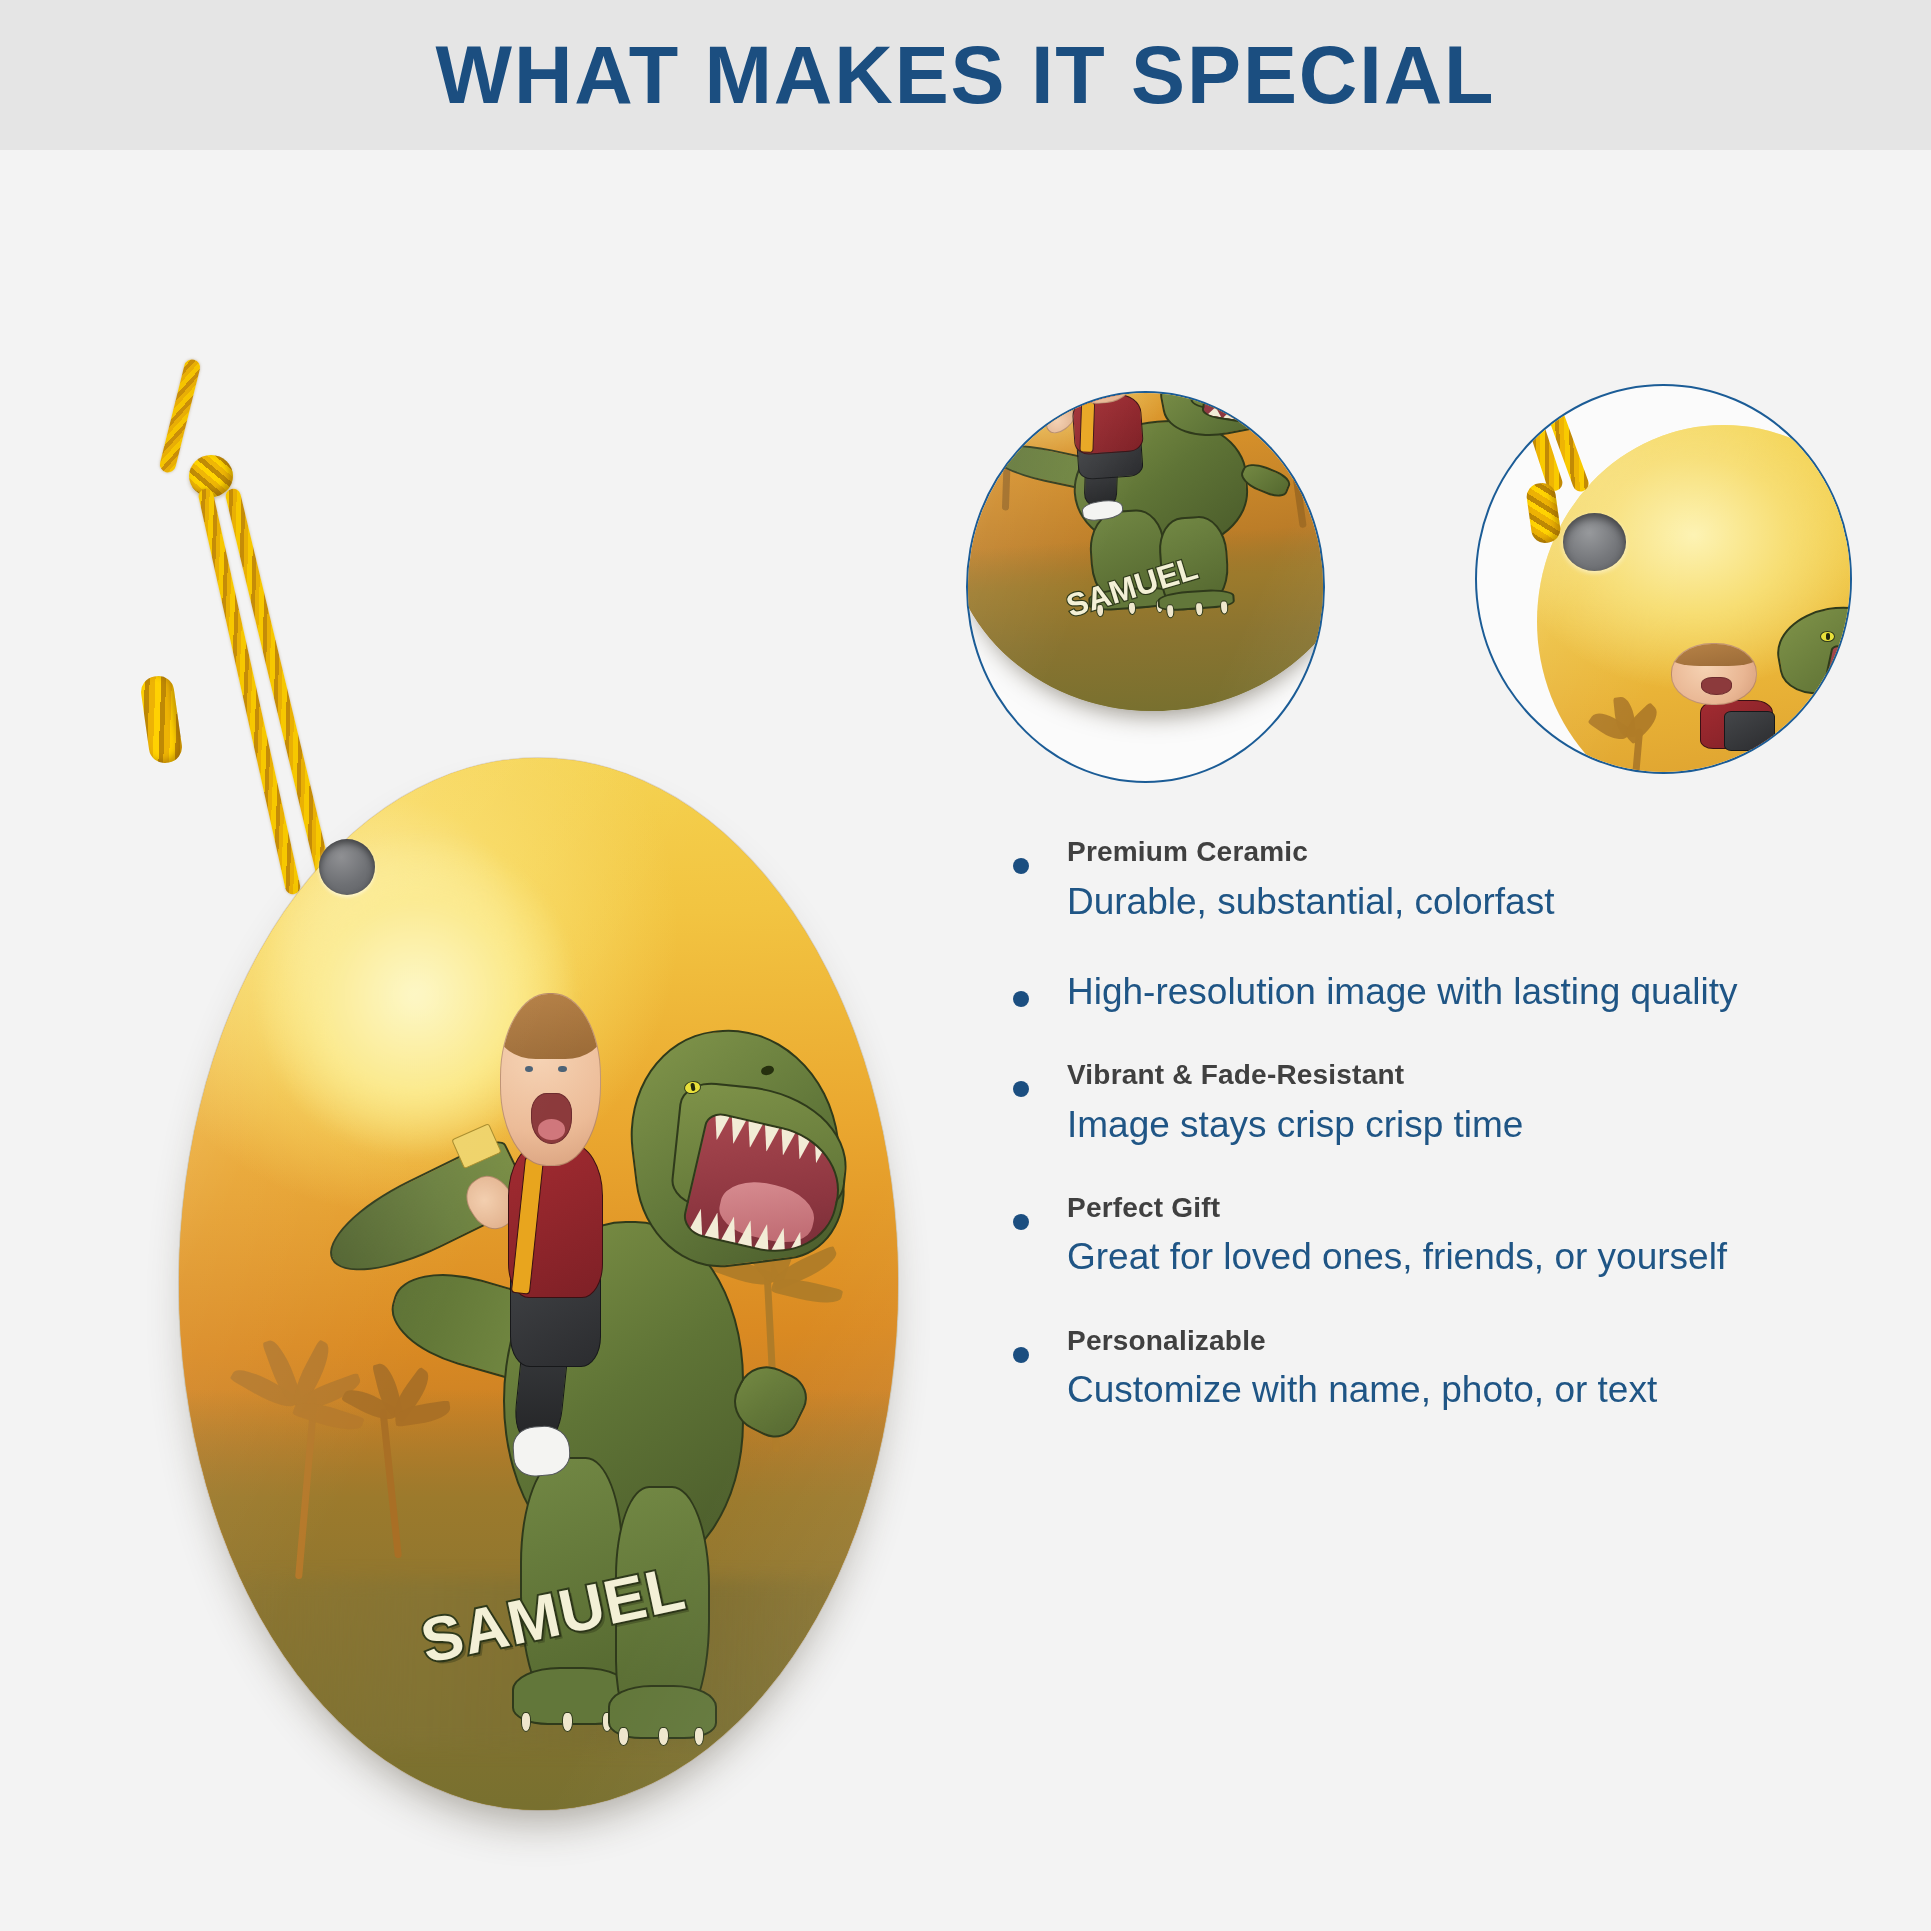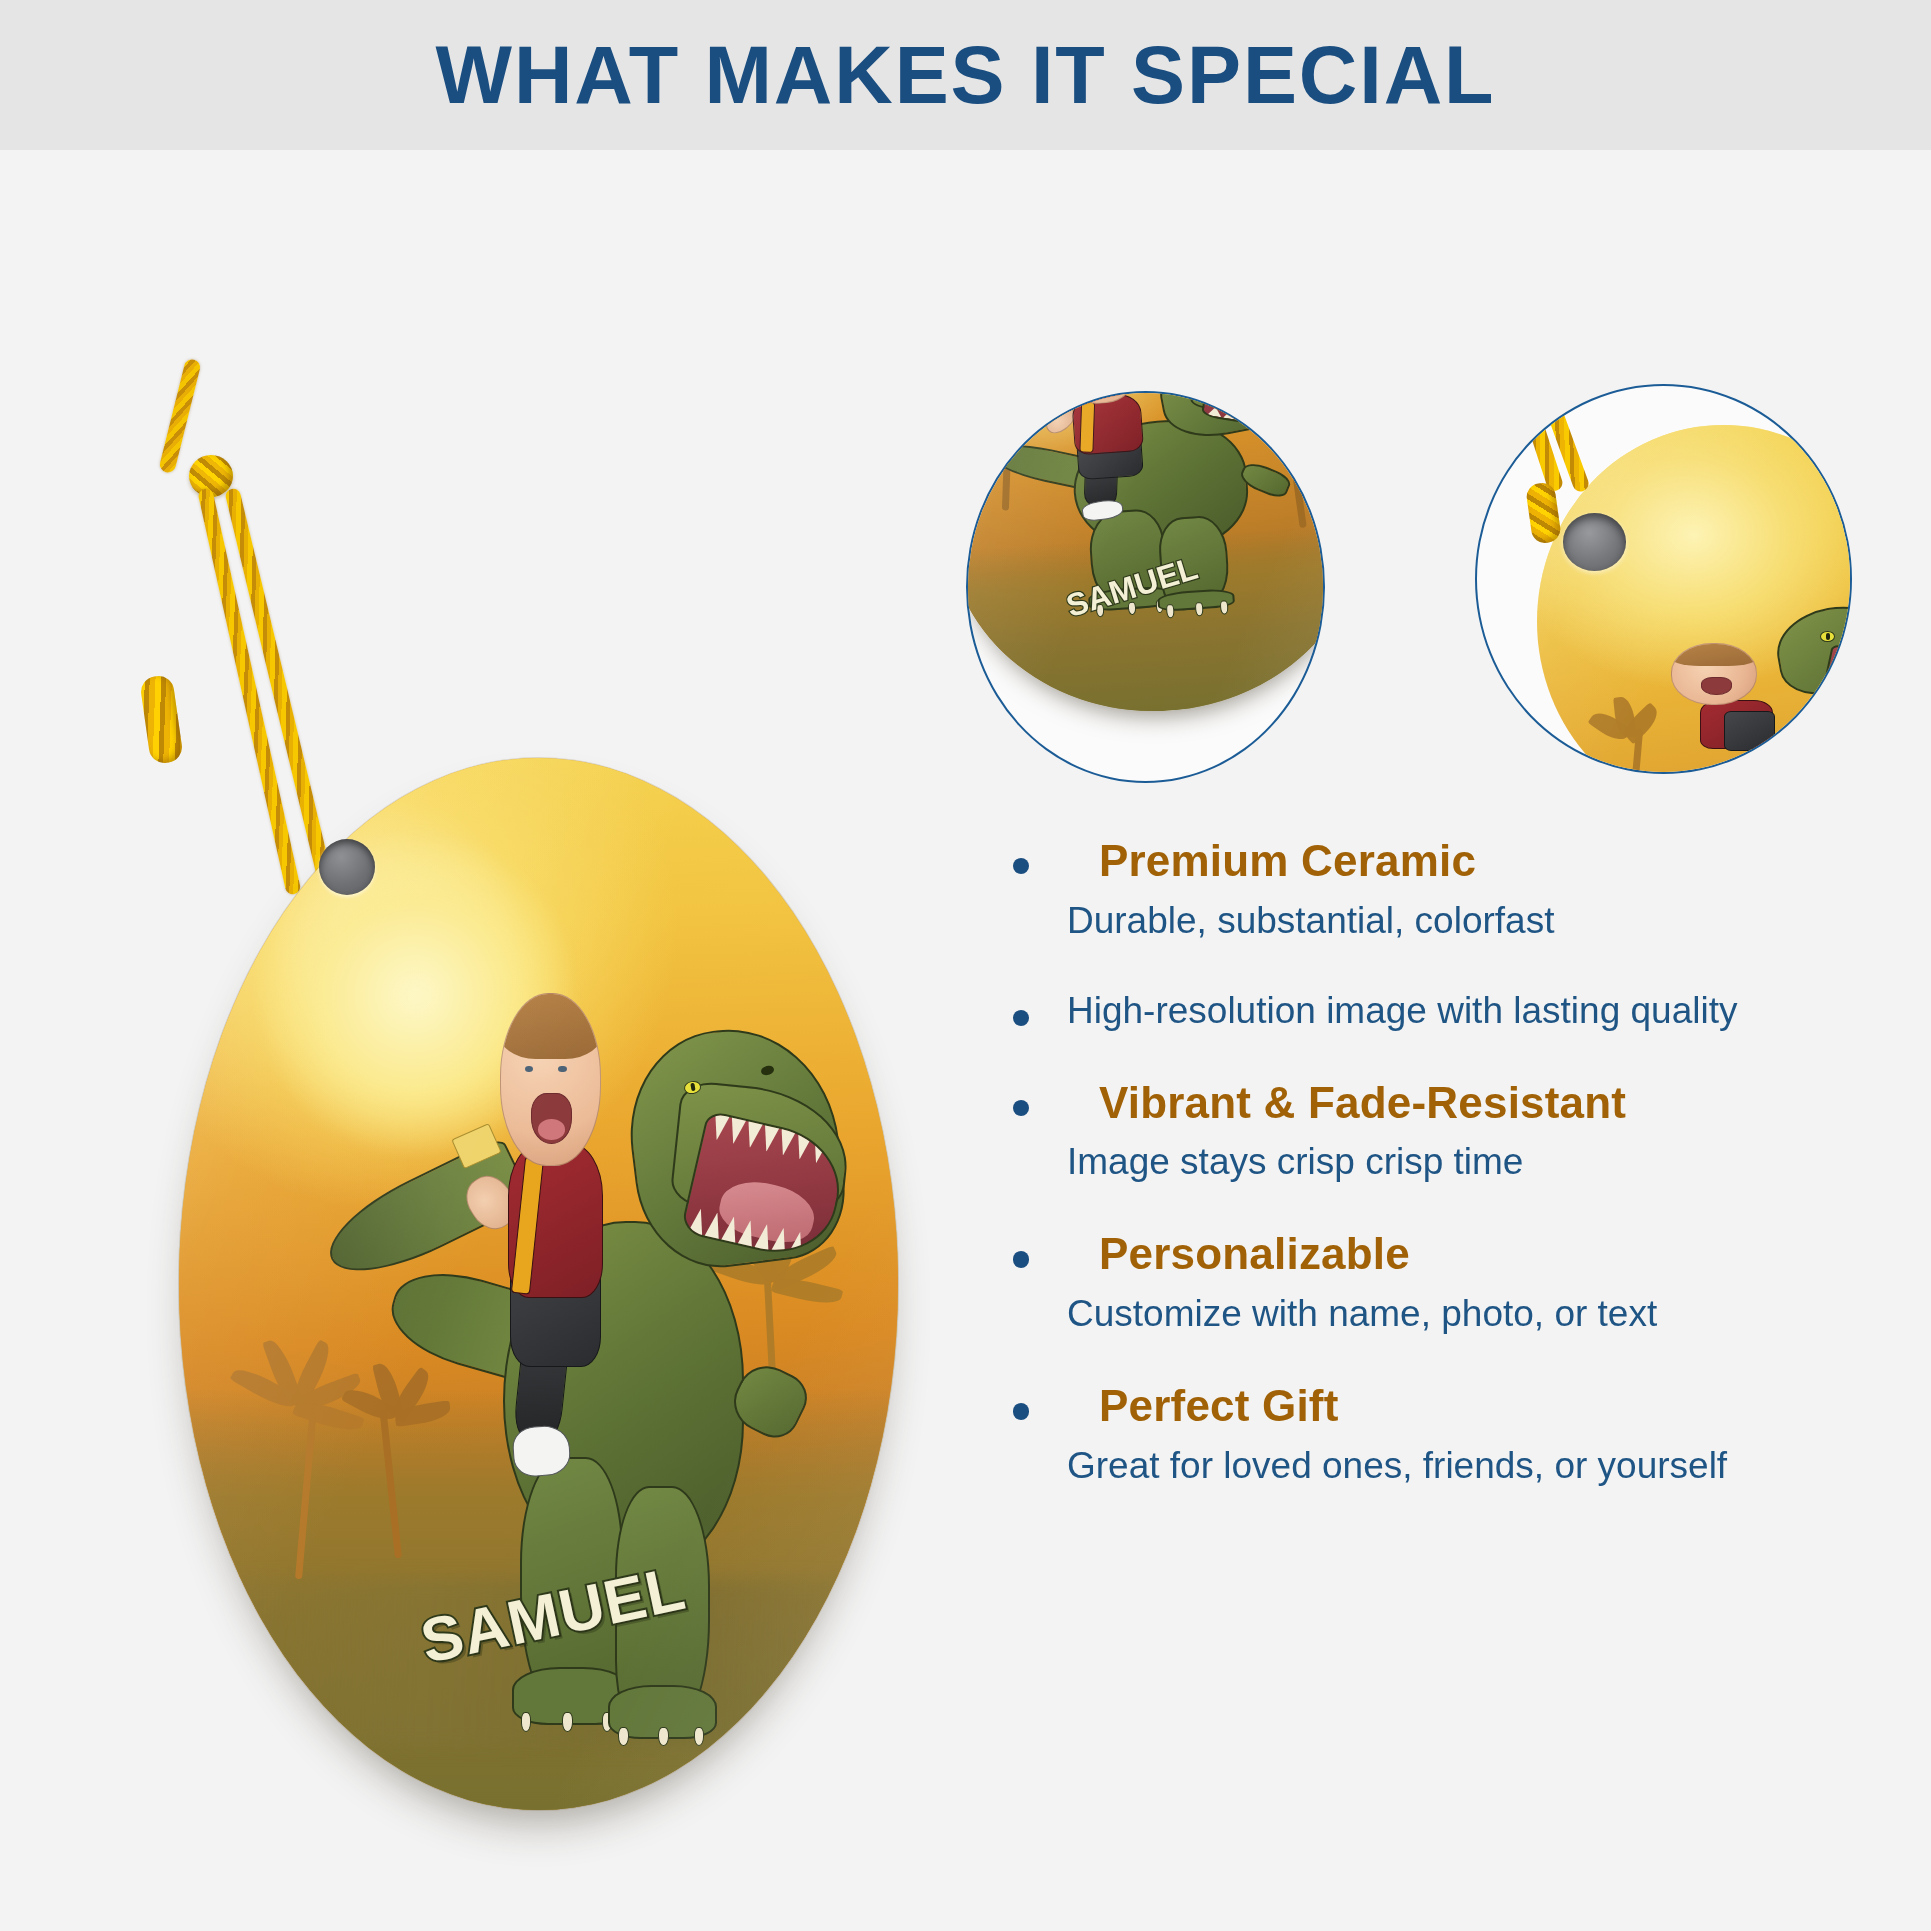--- a/index.html
+++ b/index.html
@@ -523,26 +523,25 @@
   }
   .feature{ position:relative; margin-bottom:42px; padding-left:68px; }
   .feature:last-child{ margin-bottom:0; }
   .bullet{
     position:absolute; left:13.5px; top:23px;
     width:16.4px; height:16.4px;
     border-radius:50%;
     background:#1b4e80;
   }
   .f-title{
-    color:#a16207;
-    font-size:44px;
+    color:#404040;
+    font-size:28px;
     font-weight:700;
     line-height:1.18;
     letter-spacing:0.2px;
-    margin-left:32px;
   }
   .f-sub{
     color:#1f5585;
     font-size:37px;
     font-weight:400;
     line-height:1.3;
     margin-top:9.7px;
   }
 </style>
 </head>
@@ -806,24 +805,24 @@
   </div>
 
   <div class="feature">
     <span class="bullet"></span>
     <div class="f-title">Vibrant &amp; Fade-Resistant</div>
     <div class="f-sub">Image stays crisp crisp time</div>
   </div>
 
   <div class="feature">
     <span class="bullet"></span>
+    <div class="f-title">Perfect Gift</div>
+    <div class="f-sub">Great for loved ones, friends, or yourself</div>
+  </div>
+
+  <div class="feature">
+    <span class="bullet"></span>
     <div class="f-title">Personalizable</div>
     <div class="f-sub">Customize with name, photo, or text</div>
   </div>
 
-  <div class="feature">
-    <span class="bullet"></span>
-    <div class="f-title">Perfect Gift</div>
-    <div class="f-sub">Great for loved ones, friends, or yourself</div>
-  </div>
-
 </div>
 
 
 </body></html>

